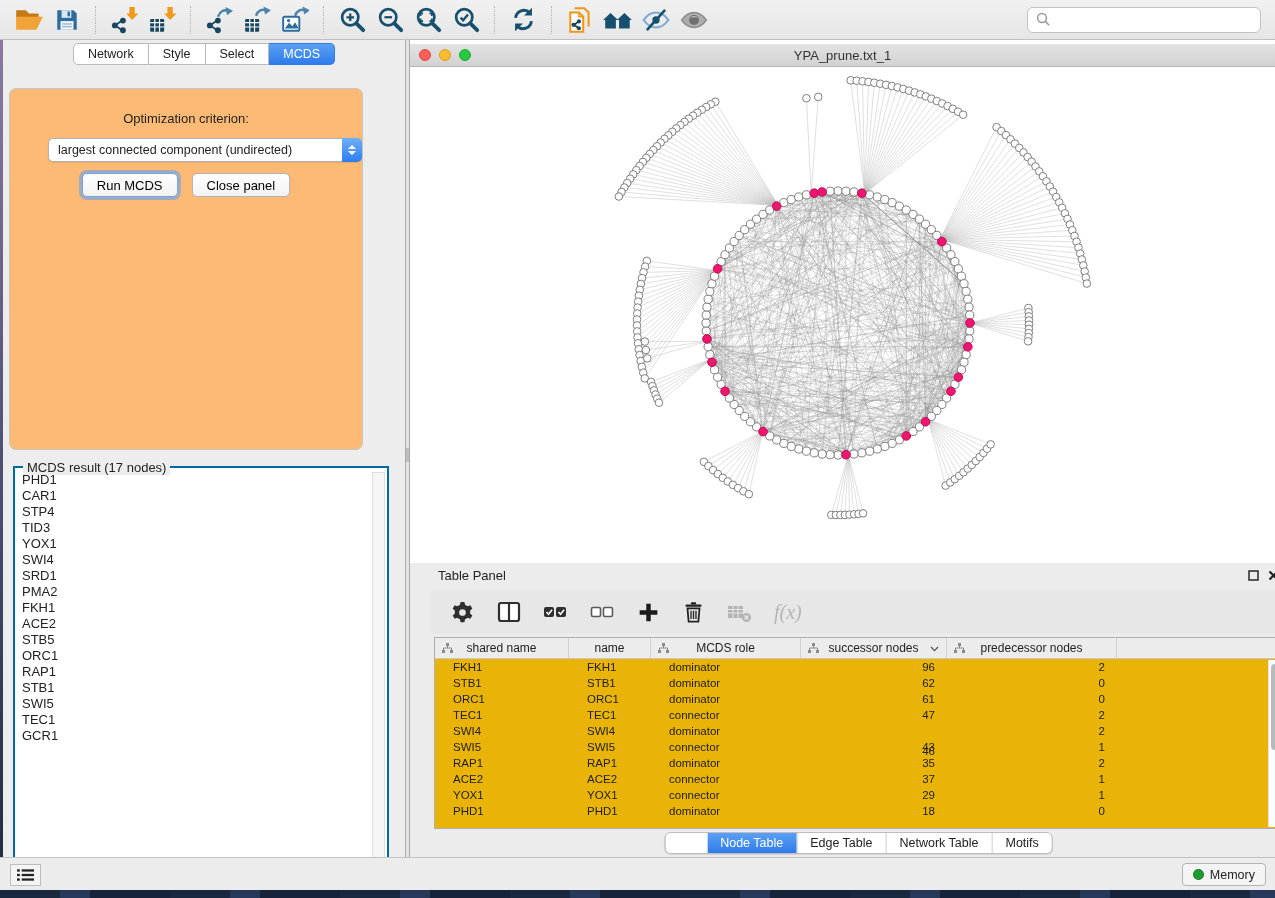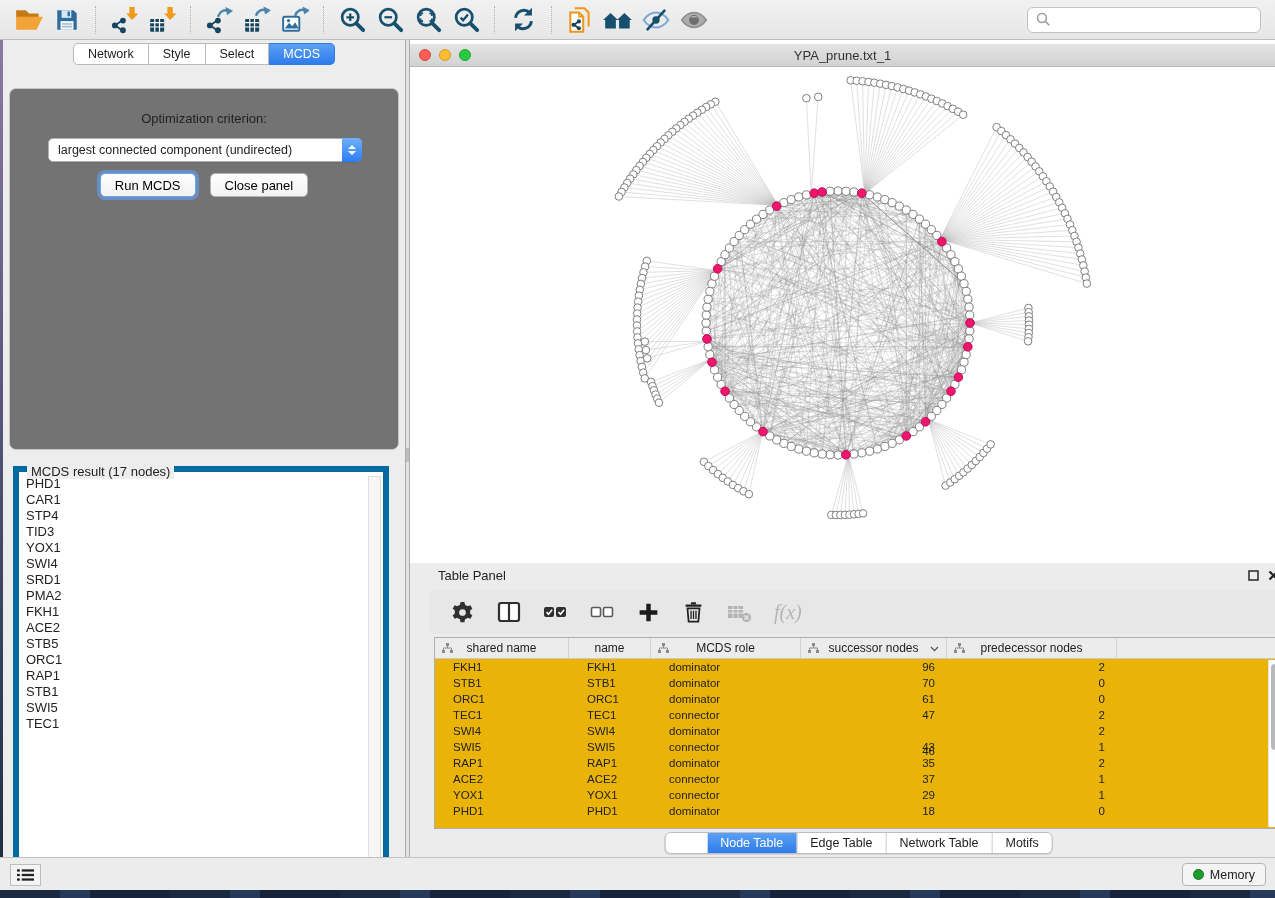--- a/index.html
+++ b/index.html
@@ -23,39 +23,39 @@
 
   
   .control-panel { position:absolute; left:3px; top:40px; width:402px; height:817px; background:#ededed; }
   .cp-header { height:27px; display:flex; align-items:center; padding:0 10px; font-size:13px; }
   .panel-btns { margin-left:auto; display:flex; gap:9px; align-items:center; }
   .cp-tabs { display:flex; justify-content:center; margin-top:3px; position:relative; z-index:2; }
   .cp-tab { font-size:12.5px; padding:3px 14px; background:#fff; border:1px solid #b9b9b9; border-left:none; color:#222; }
   .cp-tab:first-child { border-left:1px solid #b9b9b9; border-radius:5px 0 0 5px; }
   .cp-tab:last-child  { border-radius:0 5px 5px 0; }
   .cp-tab.active { background:linear-gradient(#5ba0f5,#2e7ceb); border-color:#2e7ceb; color:#fff; }
-  .cp-content { position:absolute; left:6px; top:48px; width:390px; height:362px;
-    background:#737373; border:1px solid #c6c6c6; border-radius:7px; }
+  .cp-content { position:absolute; left:6px; top:48px; width:354px; height:362px;
+    background:#fdba74; border:1px solid #c6c6c6; border-radius:7px; }
   .crit-label { text-align:center; margin-top:22px; font-size:13px; }
   .dropdown { position:absolute; left:38px; top:49px; width:314px; height:24px; background:#fff;
     border:1px solid #b1b1b1; border-radius:5px; display:flex; align-items:center;
     box-shadow:0 1px 1px rgba(0,0,0,.08); }
   .dropdown .dd-value { flex:1; font-size:12.5px; padding-left:9px; white-space:nowrap; overflow:hidden; }
   .dd-stepper { width:20px; height:24px; margin-right:-1px; border-radius:0 5px 5px 0;
     background:linear-gradient(#6fb0fb,#2d7cf0); display:flex; flex-direction:column;
     align-items:center; justify-content:center; gap:2px; }
   .dd-up { width:0;height:0;border-left:4px solid transparent;border-right:4px solid transparent;border-bottom:4px solid #fff; }
   .dd-dn { width:0;height:0;border-left:4px solid transparent;border-right:4px solid transparent;border-top:4px solid #fff; }
   .btn-row { position:absolute; left:0; top:84px; width:100%; display:flex; justify-content:center; gap:14px; }
   .mac-btn { font-size:13px; background:linear-gradient(#ffffff,#f2f2f2); border:1px solid #b4b4b4;
     border-radius:5px; padding:3px 14px; height:24px; }
   .mac-btn.focusring { box-shadow:0 0 0 3px rgba(98,160,245,.6); border-color:#6ea4e8; }
 
   .result-group { position:absolute; left:10px; top:426px; width:376px; height:428px;
-    border:6px solid #0369a1; background:#fff; }
+    border:2px solid #0369a1; background:#fff; }
   .result-legend { position:absolute; left:8px; top:-8px; background:#ededed; padding:0 4px; font-size:13px; }
   .result-list { position:absolute; left:2px; top:4px; right:16px; bottom:2px; overflow:hidden;
     font-size:13px; line-height:16px; padding-left:5px; }
   .result-scroll { position:absolute; right:2px; top:4px; width:13px; bottom:3px;
     background:#f6f6f6; border:1px solid #dedede; }
 
   
   .v-splitter { position:absolute; left:405px; top:40px; width:5px; height:817px; background:#e3e3e3;
     border-left:1px solid #aaa; border-right:1px solid #aaa; }
   .v-splitter .grip { position:absolute; left:0; right:0; top:408px; height:14px; background:#bdbdbd; }
@@ -307,20 +307,21 @@
         <div>SRD1</div>
         <div>PMA2</div>
         <div>FKH1</div>
         <div>ACE2</div>
         <div>STB5</div>
         <div>ORC1</div>
         <div>RAP1</div>
         <div>STB1</div>
         <div>SWI5</div>
         <div>TEC1</div>
+        <div>GCR1</div>
       </div>
     <div class="result-scroll"></div>
   </div>
 </div>
 
 <div class="v-splitter">
     <div class="grip"></div>
   </div>
 
 <div class="net-window">
@@ -1424,21 +1425,21 @@
           <div class="td left" style="width: 134px;">FKH1</div>
           <div class="td left" style="width: 82px;">FKH1</div>
           <div class="td left" style="width: 150px;">dominator</div>
           <div class="td right" style="width: 146px;">96</div>
           <div class="td right" style="width: 170px;">2</div>
         </div>
         <div class="tr">
           <div class="td left" style="width: 134px;">STB1</div>
           <div class="td left" style="width: 82px;">STB1</div>
           <div class="td left" style="width: 150px;">dominator</div>
-          <div class="td right" style="width: 146px;">70</div>
+          <div class="td right" style="width: 146px;">62</div>
           <div class="td right" style="width: 170px;">0</div>
         </div>
         <div class="tr">
           <div class="td left" style="width: 134px;">ORC1</div>
           <div class="td left" style="width: 82px;">ORC1</div>
           <div class="td left" style="width: 150px;">dominator</div>
           <div class="td right" style="width: 146px;">61</div>
           <div class="td right" style="width: 170px;">0</div>
         </div>
         <div class="tr">

